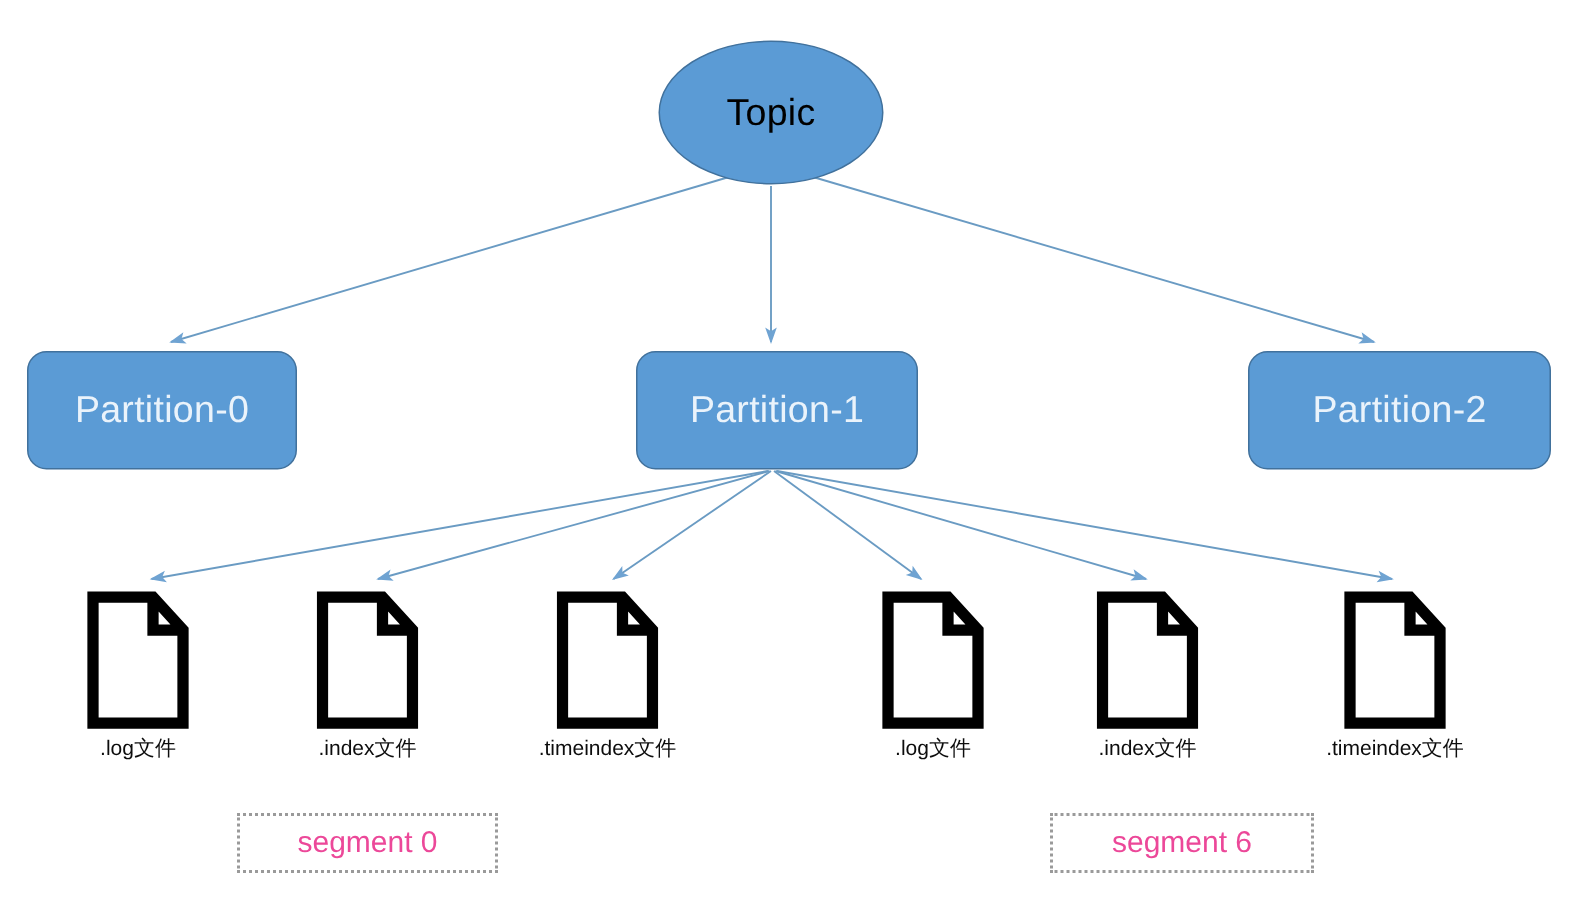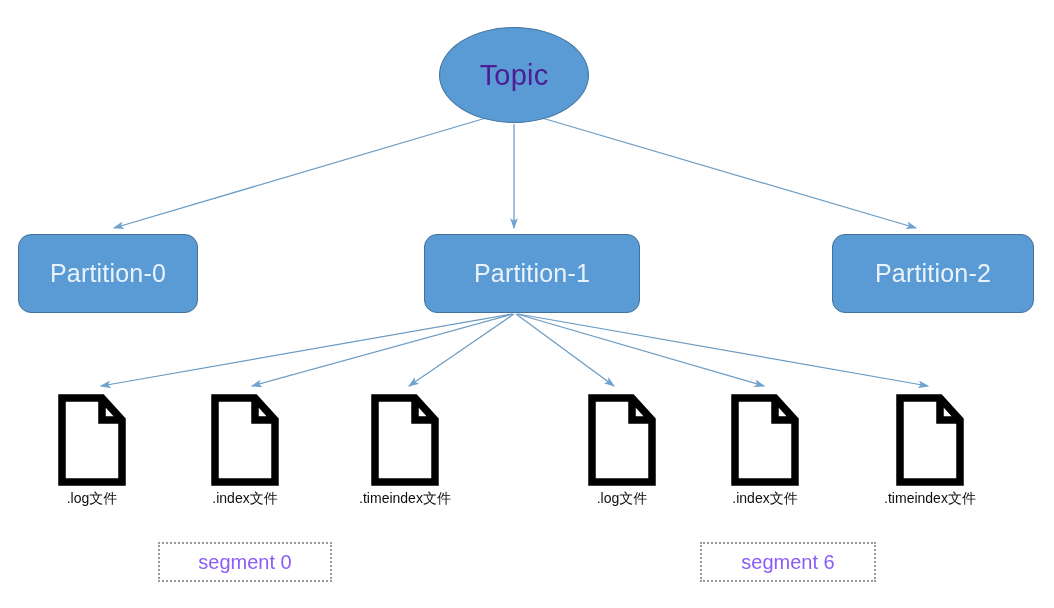--- a/index.html
+++ b/index.html
@@ -40,22 +40,22 @@
     height: 96px;
     border-radius: 50%;
     background: #5B9BD5;
     border: 1.3px solid #41719C;
     box-sizing: border-box;
     display: flex;
     align-items: center;
     justify-content: center;
   }
   .topic-label {
-    color: #4c1d95;
-    font-size: 29px;
+    color: #000000;
+    font-size: 25px;
     font-weight: 400;
     letter-spacing: 0.2px;
     line-height: 1;
   }
 
   
   .partition-node {
     position: absolute;
     top: 234px;
     height: 79px;
@@ -68,21 +68,21 @@
     justify-content: center;
   }
   .partition-label {
     color: #EAF3FB;
     font-size: 25px;
     font-weight: 400;
     line-height: 1;
     letter-spacing: 0.2px;
   }
   #partition-0 { left: 18px;  width: 180px; }
-  #partition-1 { left: 424px; width: 216px; }
+  #partition-1 { left: 424px; width: 188px; }
   #partition-2 { left: 832px; width: 202px; }
 
   
   .file-node {
     position: absolute;
     top: 394px;
     width: 132px;
     margin-left: -66px;
   }
   .file-icon-wrap {
@@ -107,21 +107,21 @@
     top: 542px;
     height: 40px;
     border: 2px dotted #9a9a9a;
     box-sizing: border-box;
     background: transparent;
     display: flex;
     align-items: center;
     justify-content: center;
   }
   .segment-label {
-    color: #8b5cf6;
+    color: #ec4899;
     font-size: 20px;
     line-height: 1;
   }
   #segment-0 { left: 158px; width: 174px; }
   #segment-1 { left: 700px; width: 176px; }
 </style>
 </head>
 <body>
 
 <div id="canvas">

